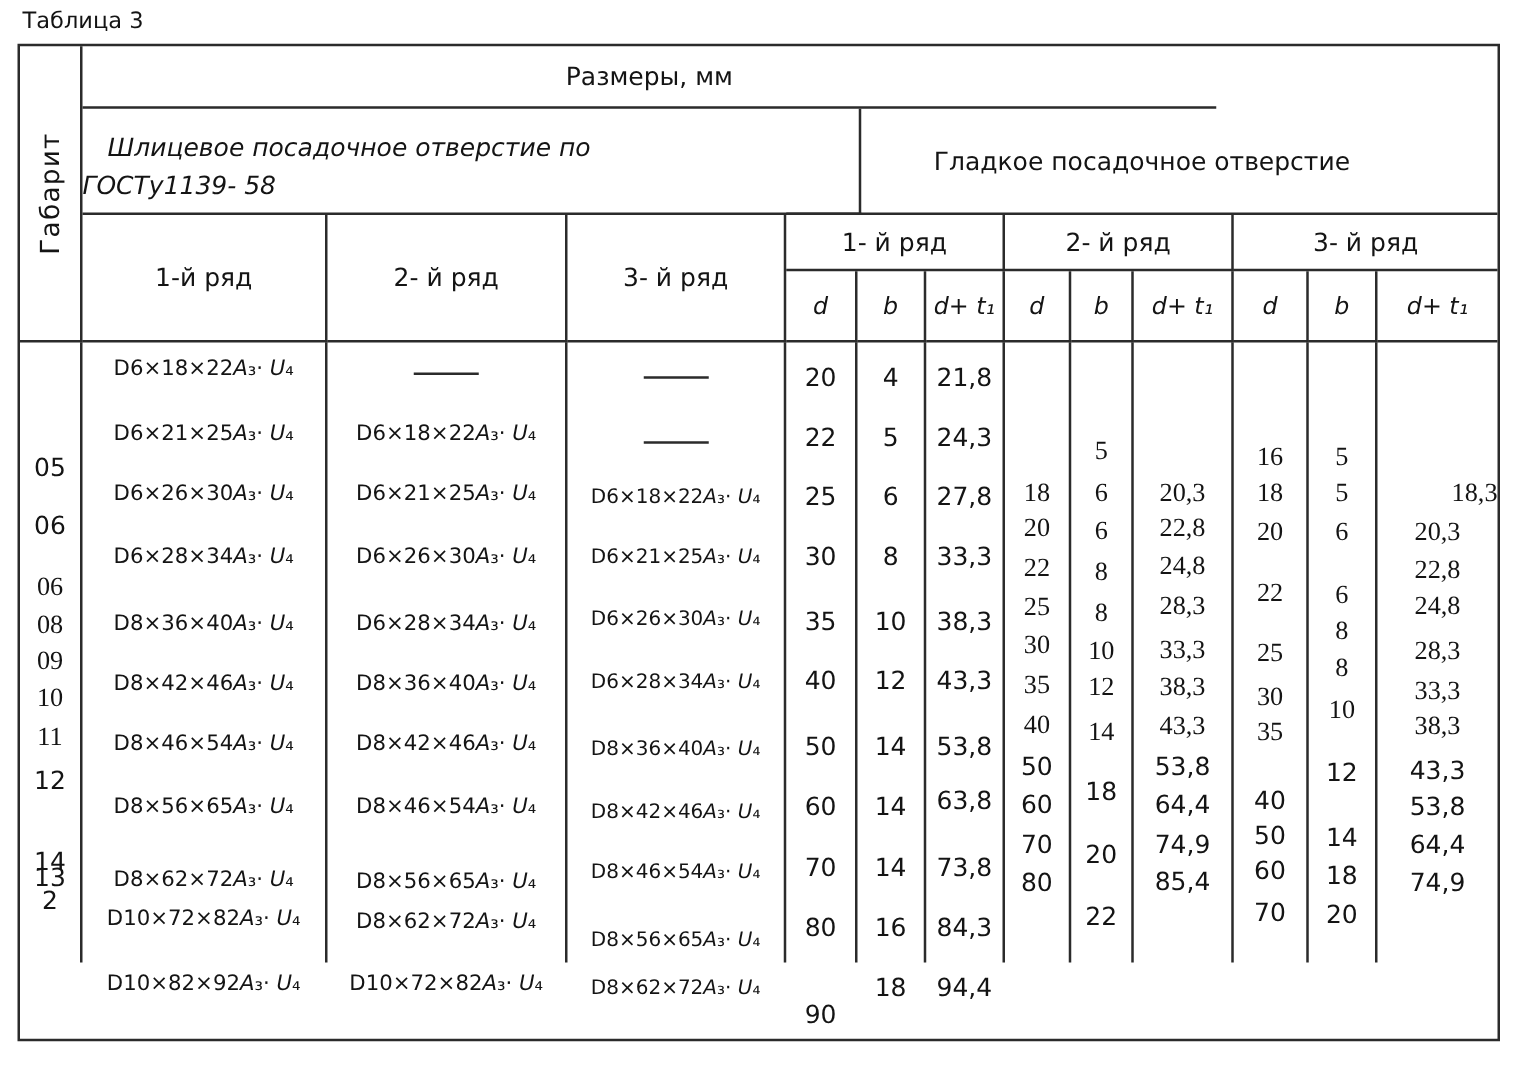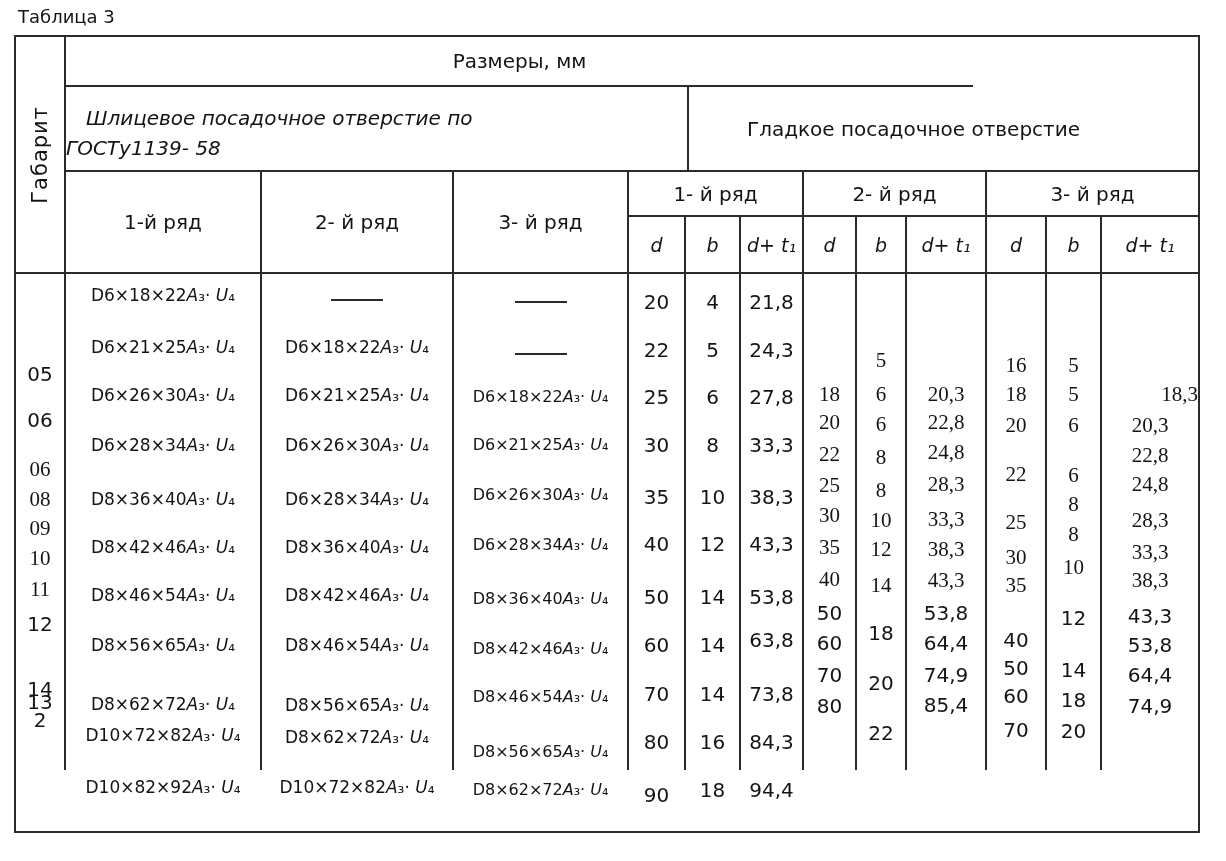--- a/index.html
+++ b/index.html
@@ -162,21 +162,21 @@
       <div class="cell num" style="top: 15px;">20</div>
       <div class="cell num" style="top: 63px;">22</div>
       <div class="cell num" style="top: 110px;">25</div>
       <div class="cell num" style="top: 158px;">30</div>
       <div class="cell num" style="top: 210px;">35</div>
       <div class="cell num" style="top: 257px;">40</div>
       <div class="cell num" style="top: 310px;">50</div>
       <div class="cell num" style="top: 358px;">60</div>
       <div class="cell num" style="top: 407px;">70</div>
       <div class="cell num" style="top: 455px;">80</div>
-      <div class="cell num" style="top: 508px;">90</div>
+      <div class="cell num" style="top: 524px;">90</div>
     </div>
   <div class="bcol bR" id="col-r1b" style="left:670px;width:55px;">
       <div class="cell num" style="top: 15px;">4</div>
       <div class="cell num" style="top: 63px;">5</div>
       <div class="cell num" style="top: 110px;">6</div>
       <div class="cell num" style="top: 158px;">8</div>
       <div class="cell num" style="top: 210px;">10</div>
       <div class="cell num" style="top: 257px;">12</div>
       <div class="cell num" style="top: 310px;">14</div>
       <div class="cell num" style="top: 358px;">14</div>

